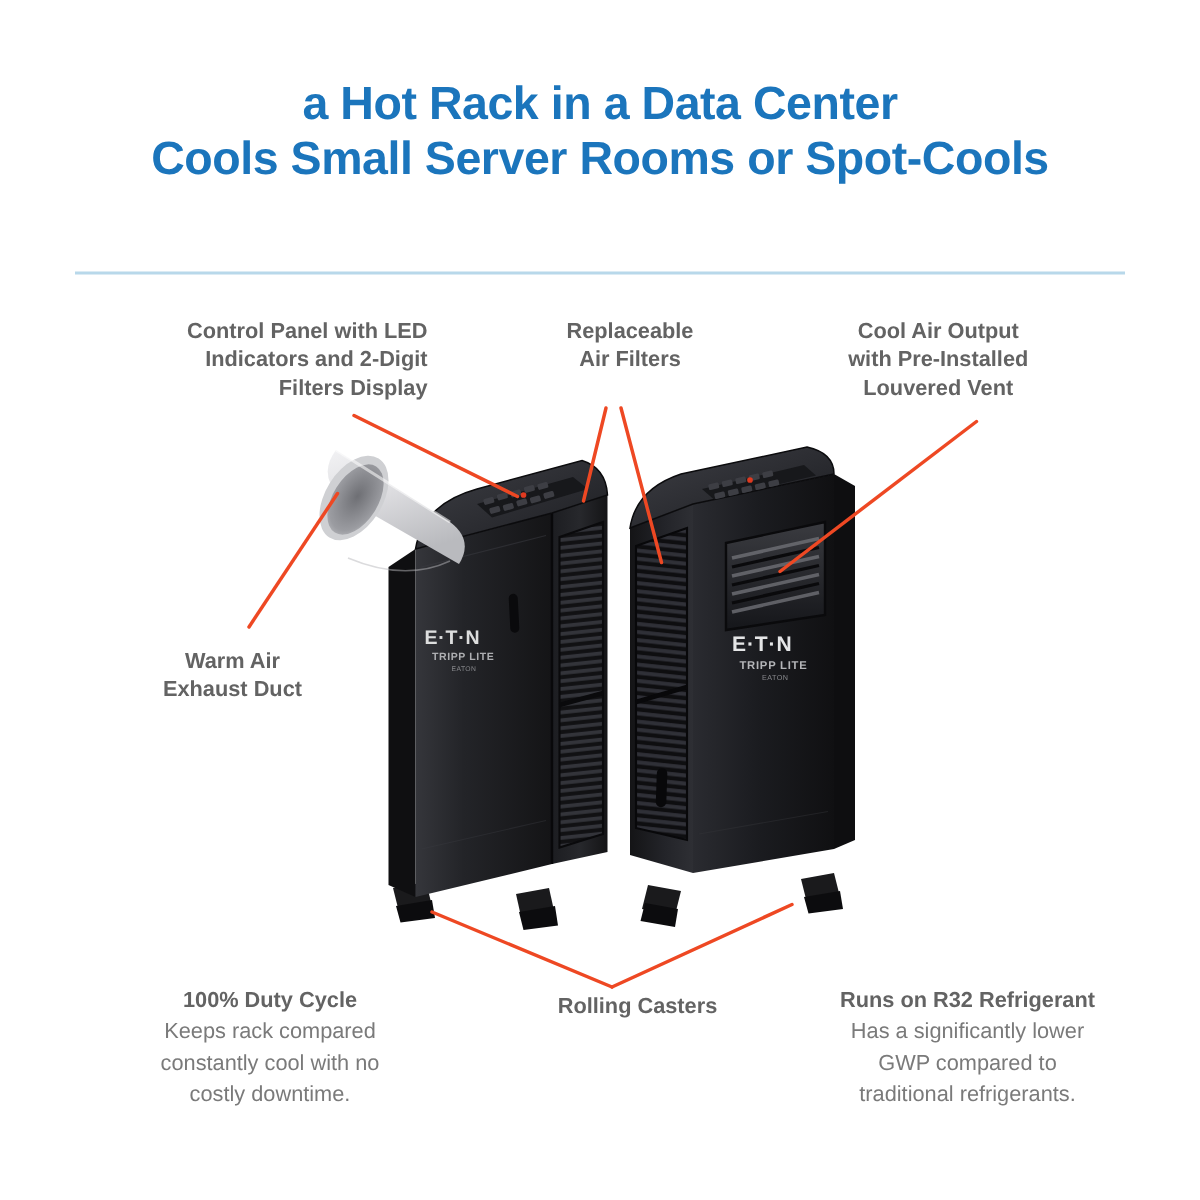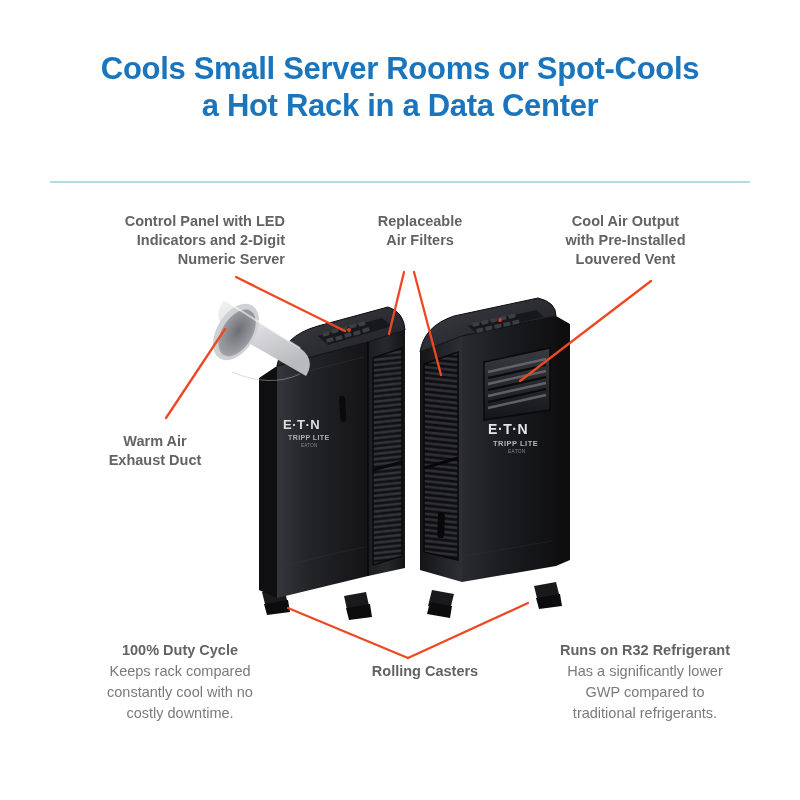--- a/index.html
+++ b/index.html
@@ -50,41 +50,42 @@
   .c-filters  { left:330px; top:212px; width:180px; }
   .c-coolair  { left:518px; top:212px; width:215px; }
   .c-duct     { left:40px;  top:416px; width:230px;margin-top:16px; }
   .c-casters  { left:300px; top:662px; width:250px; }
 
   
   .feature { position:absolute; text-align:center; }
   .feature .head {
     color:#636363; font-weight:bold; font-size:14.5px; line-height:21px;
     white-space:nowrap;
+    margin-top:17px;
   }
   .feature .body {
     color:#7a7a7a; font-size:14.5px; line-height:21px; font-weight:normal;
   }
   .feature .body .ln { display:block; white-space:nowrap; }
   .f-duty { left:40px;  top:640px; width:280px; }
   .f-r32  { left:500px; top:640px; width:290px; }
 
   
   .layer { position:absolute; left:0; top:0; width:800px; height:800px; }
   .layer.leaders { pointer-events:none; }
 </style>
 </head>
 <body>
 
 <div id="stage">
 
   <div class="header">
     <div class="title">
+      <span class="ln">a Hot Rack in a Data Center</span>
       <span class="ln">Cools Small Server Rooms or Spot-Cools</span>
-      <span class="ln">a Hot Rack in a Data Center</span>
     </div>
   </div>
   <div class="divider"></div>
 
   <svg class="layer" viewBox="0 0 800 800">
     <defs>
       <linearGradient id="gLeftFront" x1="0" y1="0" x2="1" y2="0">
         <stop offset="0" stop-color="#35363b"></stop>
         <stop offset="0.35" stop-color="#232428"></stop>
         <stop offset="1" stop-color="#141416"></stop>
@@ -270,21 +271,21 @@
       <path d="M651 281 L520 381"></path>
       <path d="M225 329 L166 418"></path>
       <path d="M288 608 L408 658"></path>
       <path d="M528 603 L408 658"></path>
     </g>
   </svg>
 
   <div class="callout c-control">
     <span class="ln">Control Panel with LED</span>
     <span class="ln">Indicators and 2-Digit</span>
-    <span class="ln">Numeric Server</span>
+    <span class="ln">Filters Display</span>
   </div>
 
   <div class="callout c-filters">
     <span class="ln">Replaceable</span>
     <span class="ln">Air Filters</span>
   </div>
 
   <div class="callout c-coolair">
     <span class="ln">Cool Air Output</span>
     <span class="ln">with Pre-Installed</span>

